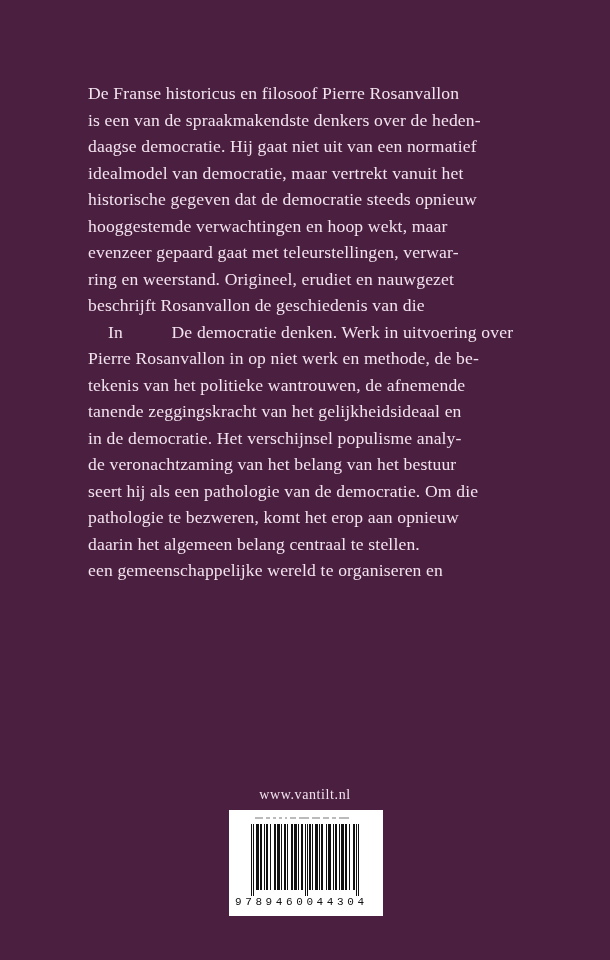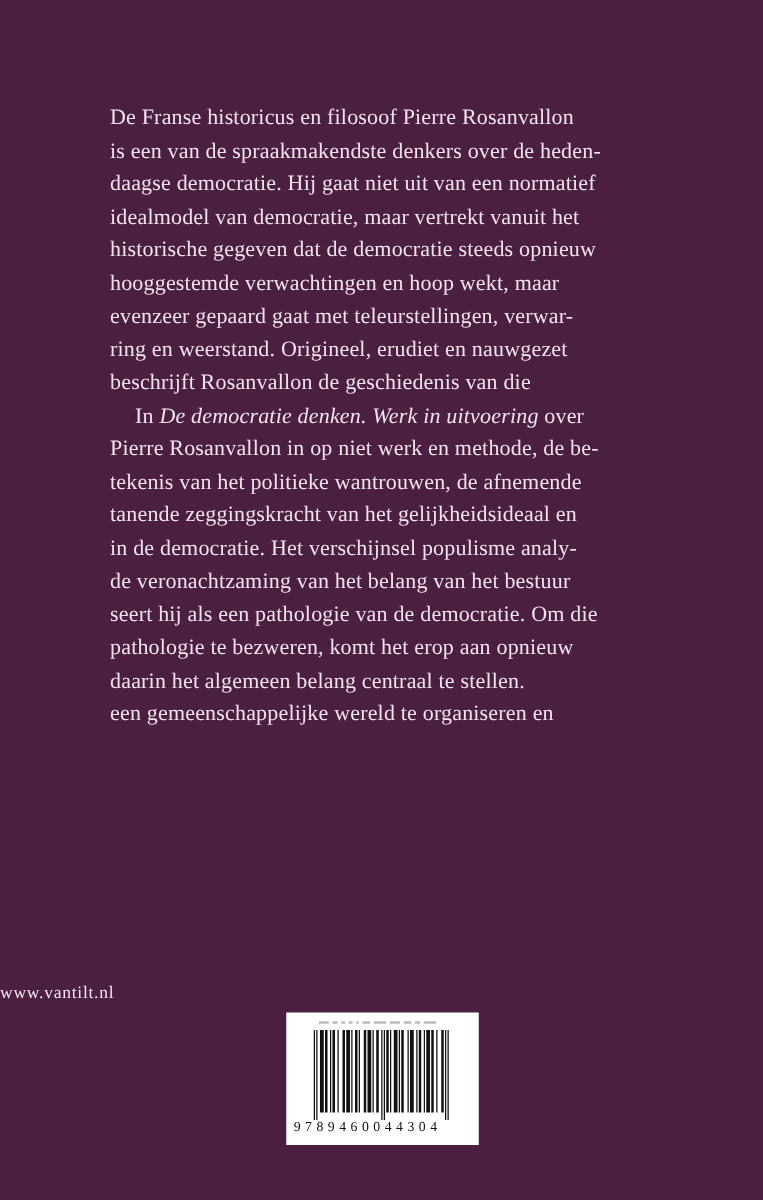--- a/index.html
+++ b/index.html
@@ -25,27 +25,28 @@
       letter-spacing: 0.15px;
     }
     .line {
       display: block;
       white-space: nowrap;
     }
     .indent {
       padding-left: 20px;
     }
     .it {
-      font-style: italic;
+      margin-left: 44px;
     }
     .website {
       position: absolute;
       left: 0;
       width: 610px;
       top: 787px;
+      text-align: center;
       font-size: 14px;
       letter-spacing: 0.6px;
       color: #f2e3ee;
     }
     .barcode-box {
       position: absolute;
       left: 229px;
       top: 810px;
       width: 154px;
       height: 106px;
@@ -83,21 +84,21 @@
       height: 72px;
     }
     .bars span.gap {
       background: transparent;
     }
     .isbn-digits {
       position: absolute;
       left: 6px;
       top: 86px;
       width: 142px;
-      font-family: Liberation Serif, serif;
+      font-family: Liberation Mono, monospace;
       font-size: 11px;
       letter-spacing: 3.6px;
       color: #111;
       white-space: nowrap;
     }
   </style>
 </head>
 <body>
 
 <div class="blurb">

